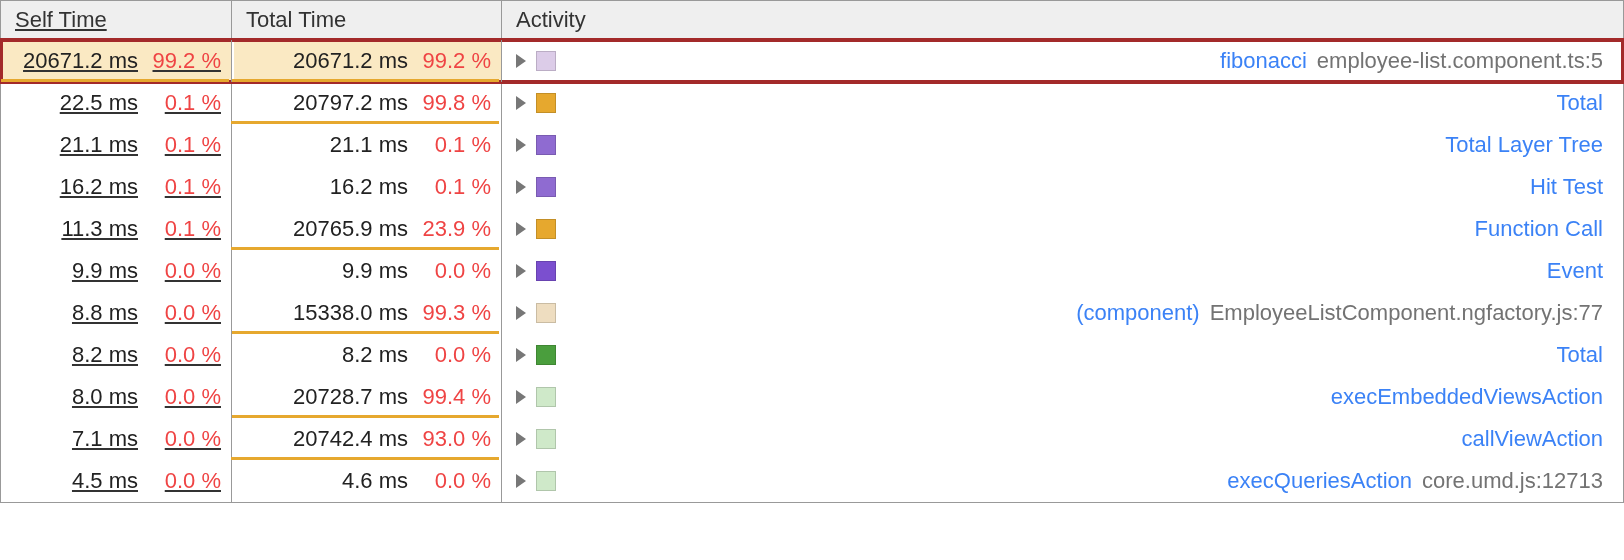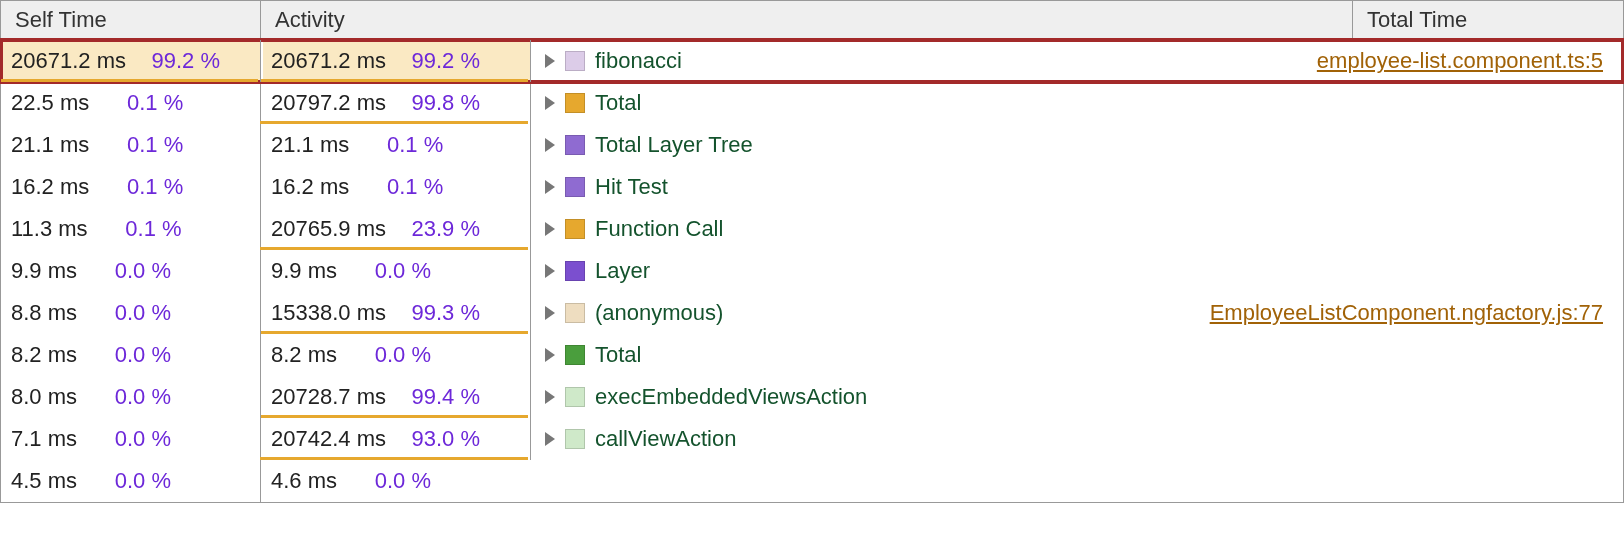--- a/index.html
+++ b/index.html
@@ -20,21 +20,21 @@
     border-bottom: 1px solid #999;
   }
   .th {
     padding: 6px 14px;
     color: #333;
     font-weight: 400;
     border-right: 1px solid #999;
     white-space: nowrap;
   }
   .th:last-child { border-right: none; }
-  .col-self   { width: 260px; }
+  .col-self   { width: 231px; text-decoration: underline; }
   .col-total  { width: 270px; }
   .col-act    { flex: 1; }
   .tbody { background: #fff; position: relative; }
   .row {
     display: flex;
     height: 42px;
     align-items: stretch;
   }
   .row.highlight {
     outline: 4px solid #a32a2a;
@@ -43,27 +43,27 @@
     z-index: 2;
   }
   .cell {
     border-right: 1px solid #999;
     display: flex;
     align-items: center;
     padding: 0 10px;
   }
   .cell:last-child { border-right: none; }
   .timecell {
-    justify-content: flex-start;
-    gap: 20px;
+    justify-content: flex-end;
+    gap: 9px;
     white-space: nowrap;
     position: relative;
   }
   .timecell .ms  { color: #222; }
-  .timecell .pct { color: #6d28d9; width: 74px; text-align: right; }
+  .timecell .pct { color: #ef4444; width: 74px; text-align: right; }
   .timecell .bar {
     position: absolute;
     right: 2px;
     bottom: 0;
     height: 3px;
     background: #e6a82e;
     display: none;
   }
   .timecell .fill {
     position: absolute;
@@ -84,36 +84,35 @@
     border-top: 7px solid transparent;
     border-bottom: 7px solid transparent;
     border-left: 10px solid #777;
     cursor: pointer;
   }
   .swatch {
     width: 20px; height: 20px;
     flex-shrink: 0;
     border: 1px solid rgba(0,0,0,0.15);
   }
-  .label { color: #14532d; flex: 1; white-space: nowrap; overflow: hidden; text-overflow: ellipsis; }
+  .label { color: #3b82f6; flex: 1; white-space: nowrap; overflow: hidden; text-overflow: ellipsis; text-align: right; }
   .link {
-    color: #a16207;
-    text-decoration: underline;
+    color: #737373;
     cursor: pointer;
     white-space: nowrap;
   }
 </style>
 </head>
 <body>
 
 <div class="table">
   <div class="thead">
     <div class="th col-self">Self Time</div>
+    <div class="th col-total">Total Time</div>
     <div class="th col-act">Activity</div>
-    <div class="th col-total">Total Time</div>
   </div>
   <div class="tbody" id="tbody">
       <div class="row highlight">
         <div class="cell timecell col-self">
           <div class="fill" style="width: 99.2%;"></div>
           <span class="ms">20671.2 ms</span>
           <span class="pct">99.2 %</span>
           <div class="bar" style="width: 99.2%; display: block;"></div>
         </div>
         <div class="cell timecell col-total">
@@ -198,38 +197,38 @@
           <span class="ms">9.9 ms</span>
           <span class="pct">0.0 %</span>
         </div>
         <div class="cell timecell col-total">
           <span class="ms">9.9 ms</span>
           <span class="pct">0.0 %</span>
         </div>
         <div class="cell activity col-act">
           <div class="tri"></div>
           <div class="swatch" style="background: rgb(123, 79, 207);"></div>
-          <div class="label">Layer</div>
+          <div class="label">Event</div>
         </div>
       </div>
       <div class="row">
         <div class="cell timecell col-self">
           <span class="ms">8.8 ms</span>
           <span class="pct">0.0 %</span>
         </div>
         <div class="cell timecell col-total">
           <div class="fill" style="width: 99.3%;"></div>
           <span class="ms">15338.0 ms</span>
           <span class="pct">99.3 %</span>
           <div class="bar" style="width: 99.3%; display: block;"></div>
         </div>
         <div class="cell activity col-act">
           <div class="tri"></div>
           <div class="swatch" style="background: rgb(238, 221, 192);"></div>
-          <div class="label">(anonymous)</div>
+          <div class="label">(component)</div>
           <a class="link">EmployeeListComponent.ngfactory.js:77</a>
         </div>
       </div>
       <div class="row">
         <div class="cell timecell col-self">
           <span class="ms">8.2 ms</span>
           <span class="pct">0.0 %</span>
         </div>
         <div class="cell timecell col-total">
           <span class="ms">8.2 ms</span>
@@ -277,15 +276,21 @@
       </div>
       <div class="row">
         <div class="cell timecell col-self">
           <span class="ms">4.5 ms</span>
           <span class="pct">0.0 %</span>
         </div>
         <div class="cell timecell col-total">
           <span class="ms">4.6 ms</span>
           <span class="pct">0.0 %</span>
         </div>
+        <div class="cell activity col-act">
+          <div class="tri"></div>
+          <div class="swatch" style="background: rgb(207, 233, 201);"></div>
+          <div class="label">execQueriesAction</div>
+          <a class="link">core.umd.js:12713</a>
+        </div>
       </div>
     </div>
 </div>
 
 </body></html>

